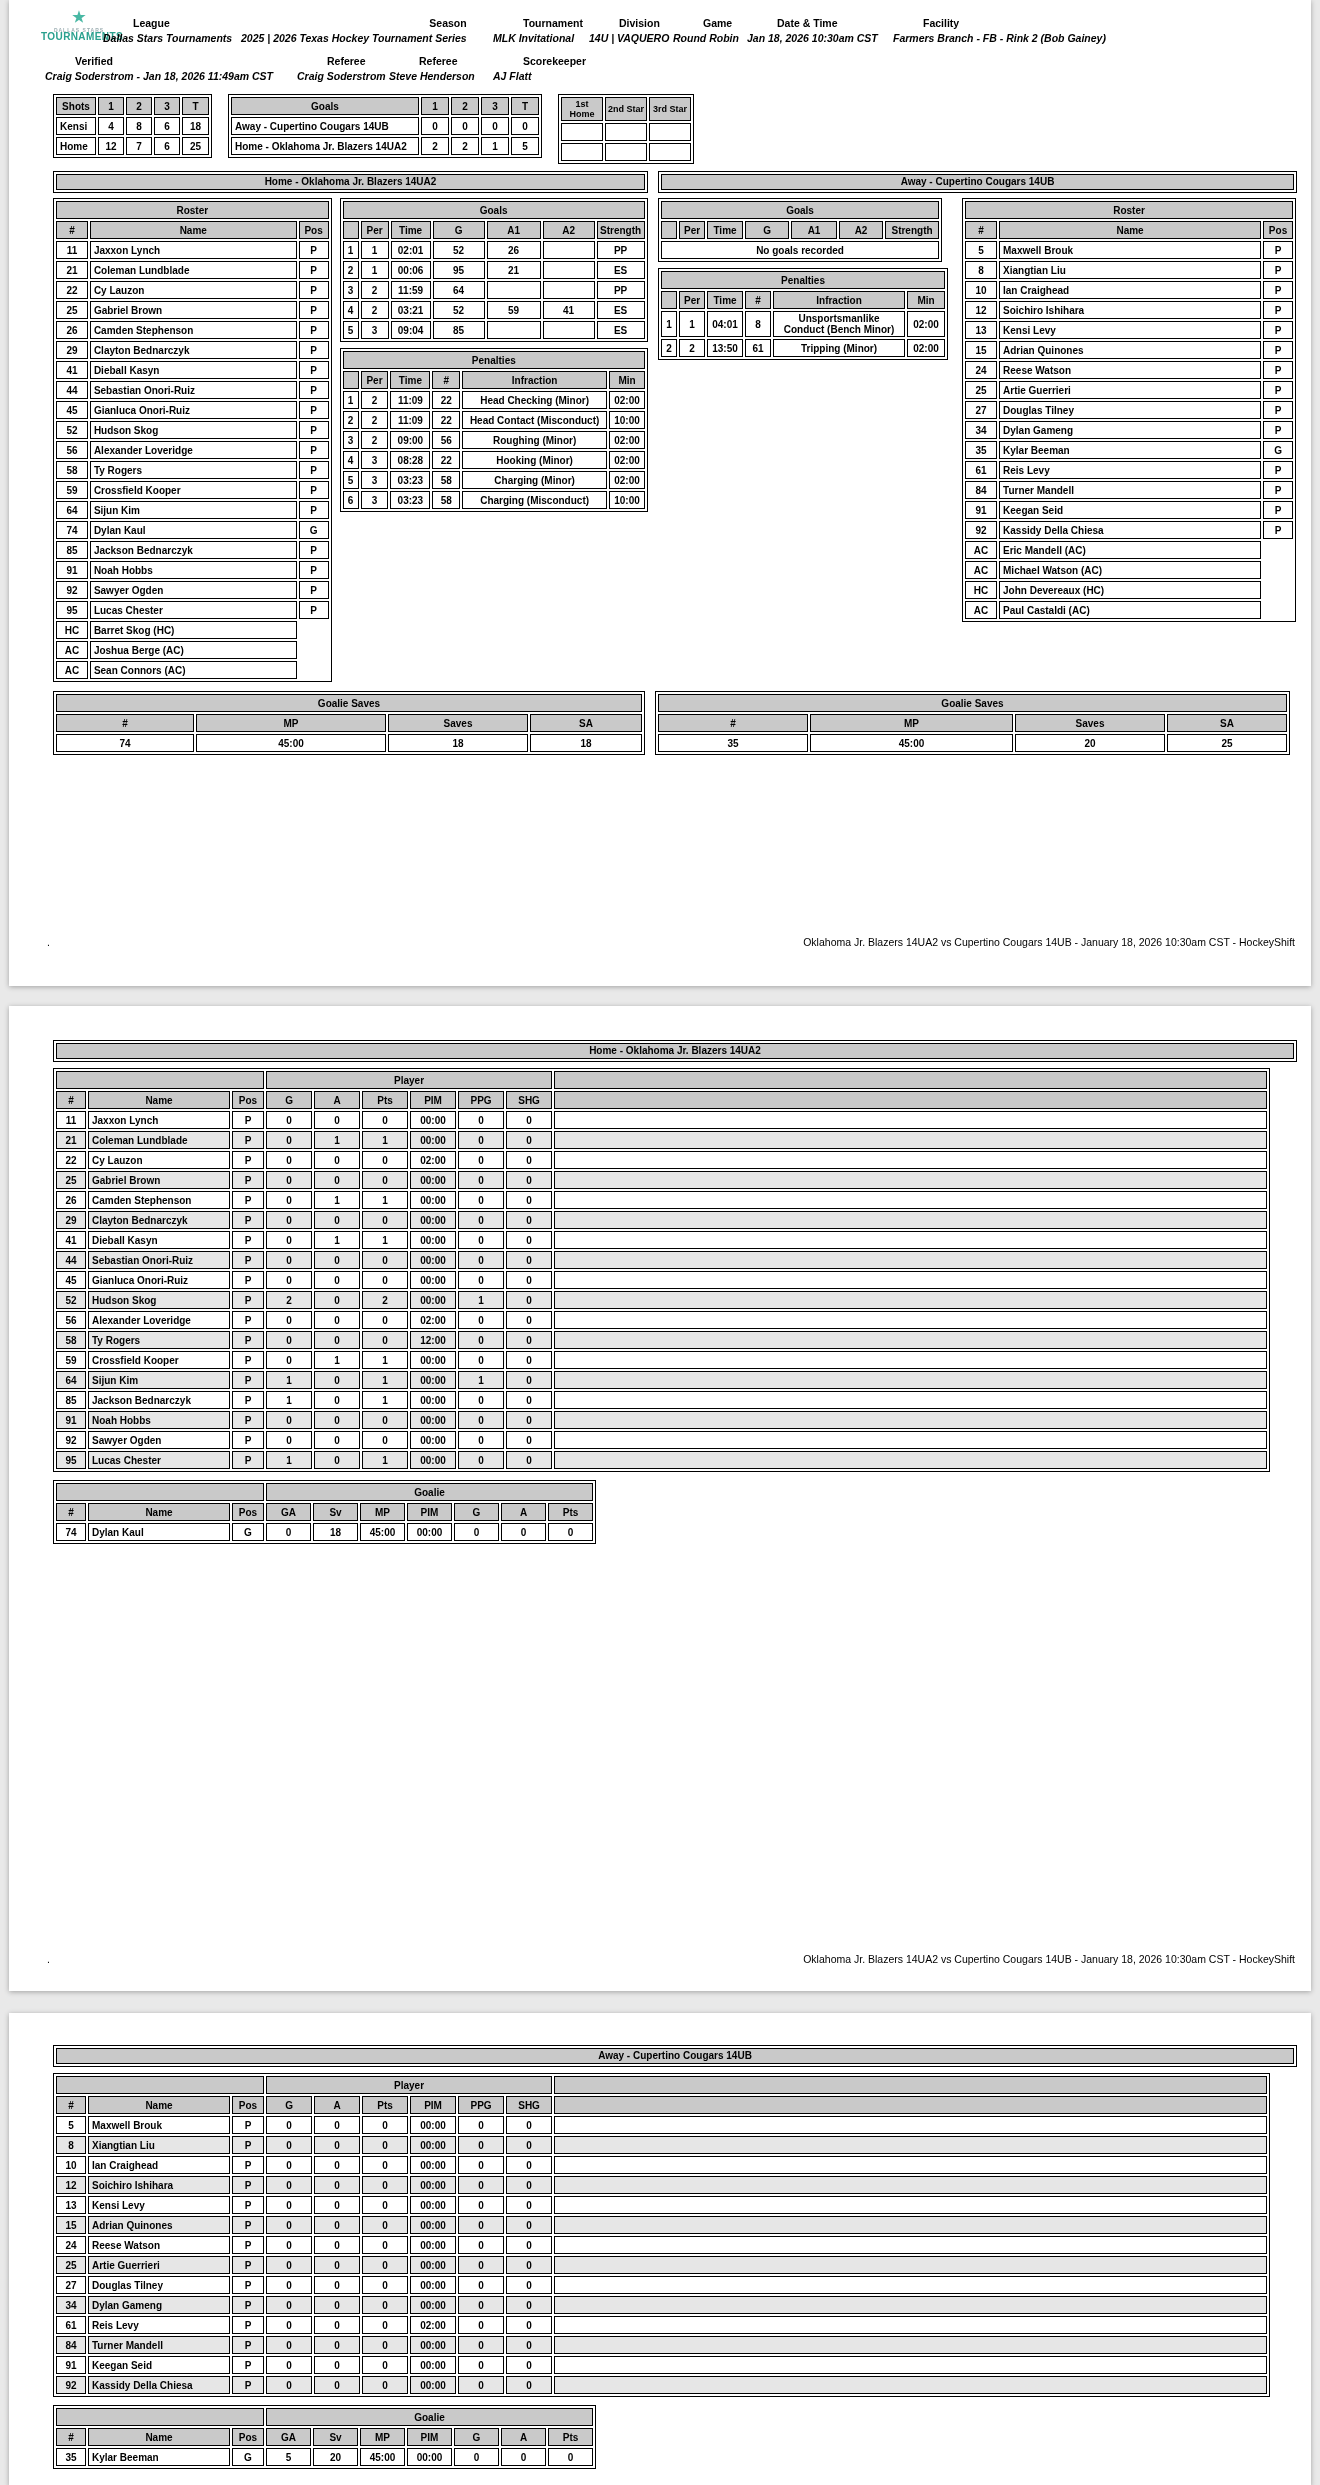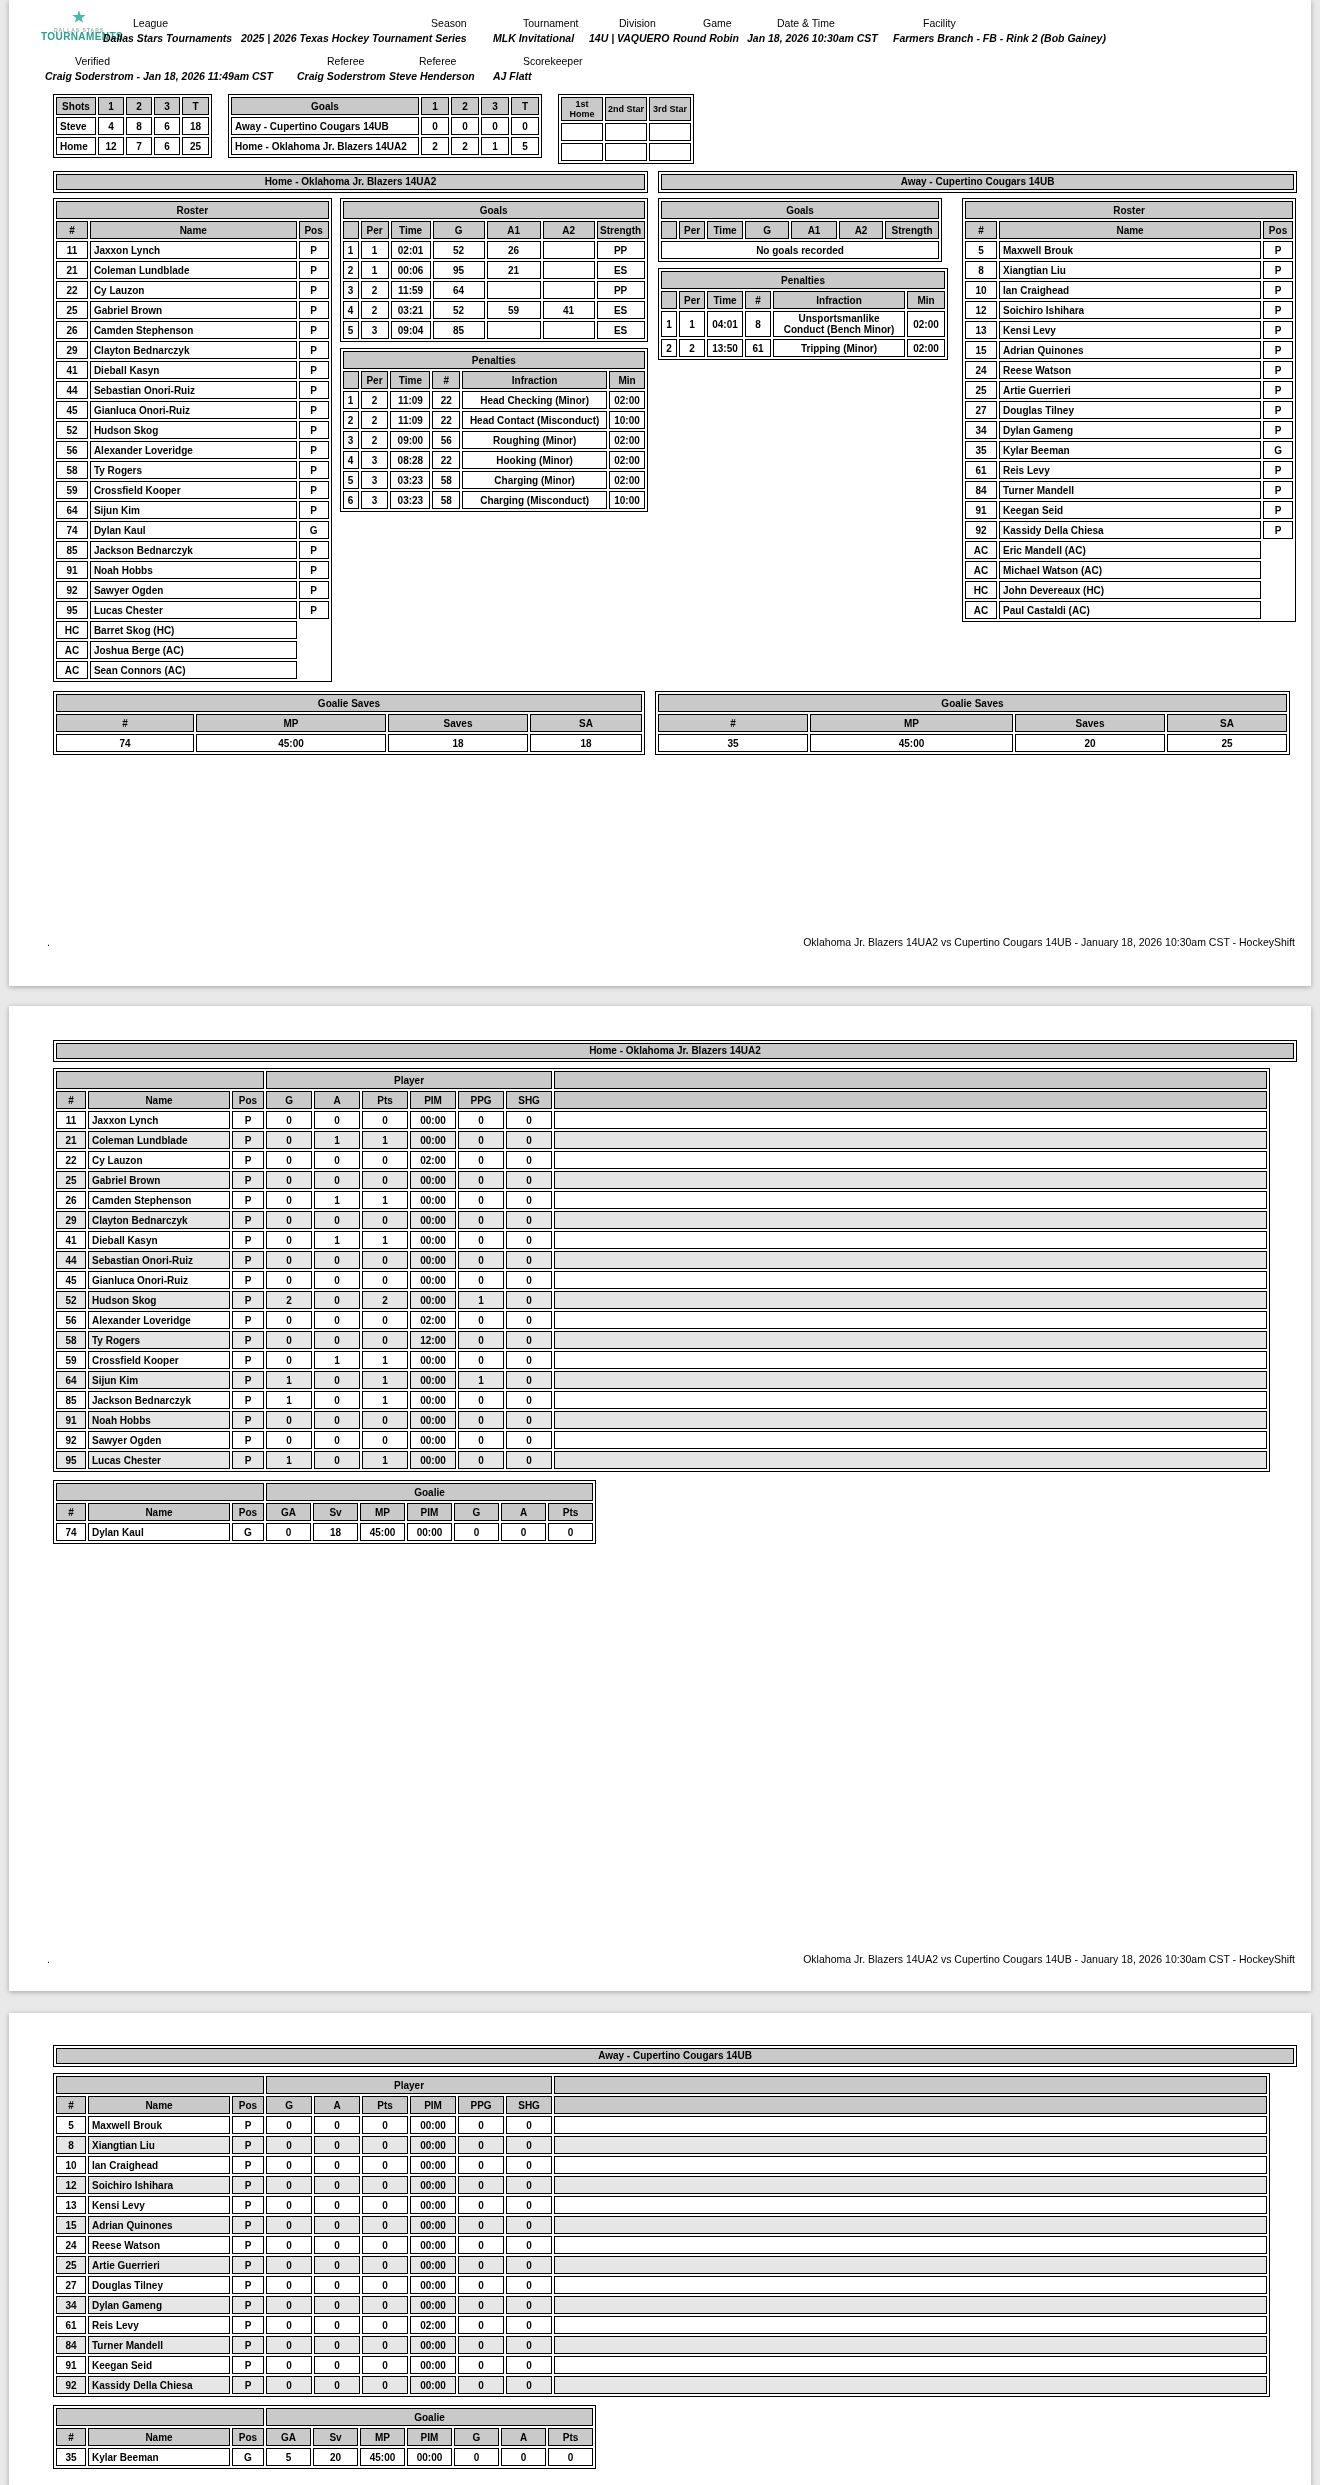--- a/index.html
+++ b/index.html
@@ -16,21 +16,21 @@
     box-shadow:0 1px 5px rgba(0,0,0,.30);
     box-sizing:border-box;
   }
   .page1{height:986px;padding:12px 14px 0 44px;}
   .page2{height:985px;margin-top:20px;padding:34px 14px 0 44px;}
   .page3{height:473px;margin-top:22px;padding:32px 14px 0 44px;overflow:hidden;}
 
   
   .p1head{position:relative;height:74px;margin-left:-18px;font-size:10.5px;font-weight:700;line-height:15px;}
   .hfield{position:absolute;white-space:nowrap;}
-  .hfield .lab{font-weight:400;padding-left:30px;}
+  .hfield .lab{font-weight:700;padding-left:30px;}
   .hfield .val{font-weight:700;font-style:italic;}
   .logo{position:absolute;width:76px;height:42px;text-align:center;}
   .logo-star{position:absolute;top:-4px;left:50%;transform:translateX(-50%);font-size:15px;color:#49b8a4;line-height:14px;}
   .logo-top{position:absolute;top:9px;width:100%;font-size:5px;letter-spacing:1px;color:#9fb0b4;}
   .logo-main{position:absolute;top:15px;width:100%;font-size:10px;font-weight:700;color:#2aa08e;letter-spacing:.4px;}
 
   
   table.tbl{border-collapse:separate;border-spacing:2px;border:1px solid #000;table-layout:fixed;background:#fff;}
   .tbl th{background:#c9c9c9;border:1px solid #000;font-weight:700;text-align:center;
           padding:1px 2px;height:14px;font-size:10px;overflow:hidden;}
@@ -131,21 +131,21 @@
           <tr>
             <th>Shots</th>
             <th>1</th>
             <th>2</th>
             <th>3</th>
             <th>T</th>
           </tr>
         </thead>
       <tbody>
           <tr>
-            <td>Steve</td>
+            <td>Kensi</td>
             <td>4</td>
             <td>8</td>
             <td>6</td>
             <td>18</td>
           </tr>
           <tr>
             <td>Home</td>
             <td>12</td>
             <td>7</td>
             <td>6</td>

